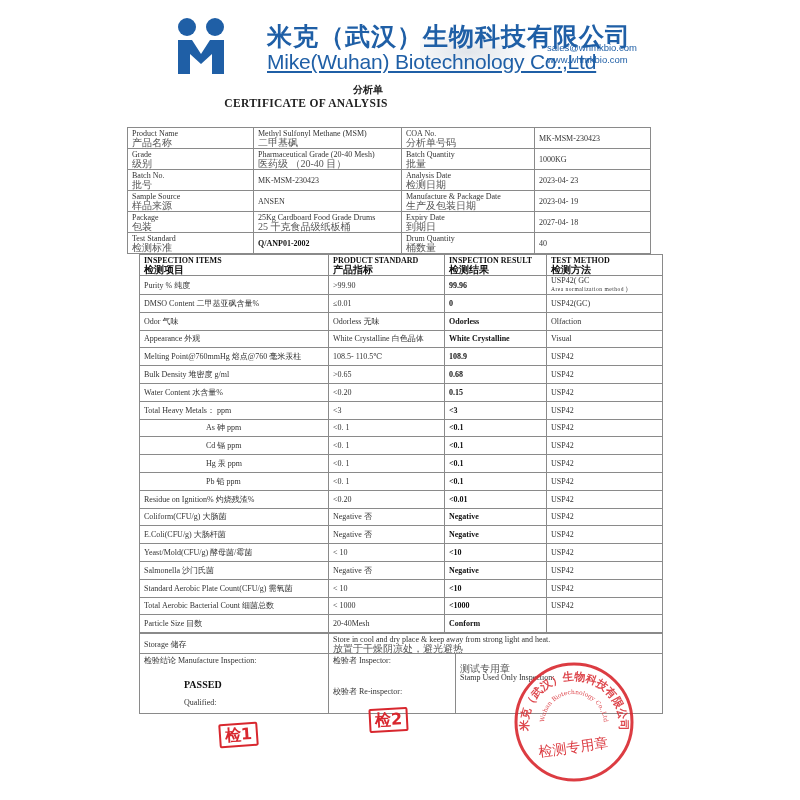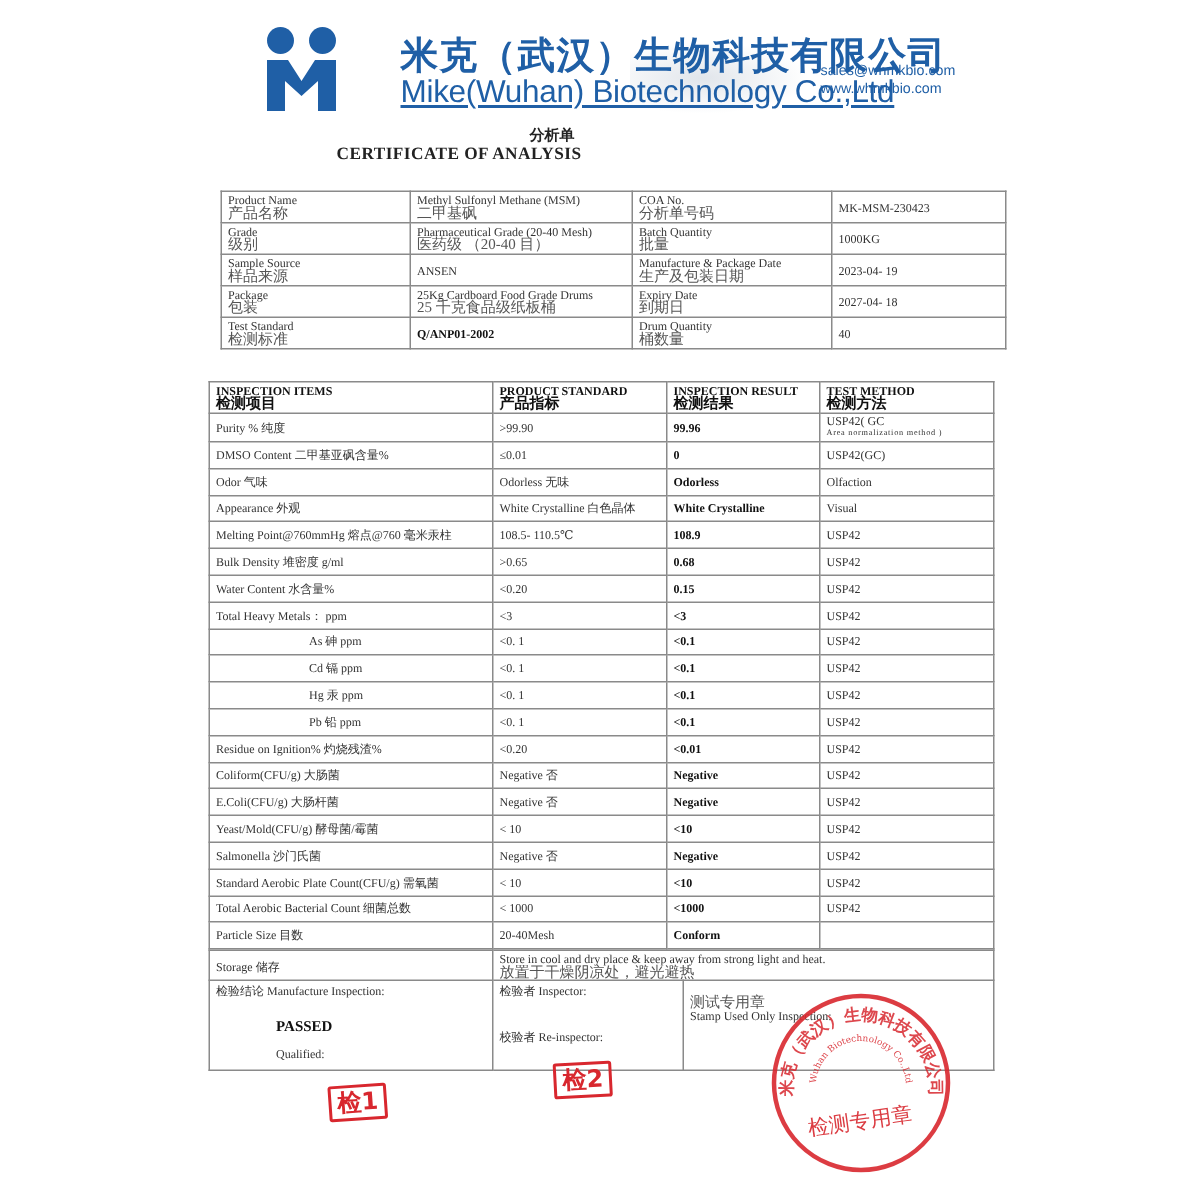--- a/index.html
+++ b/index.html
@@ -16,21 +16,21 @@
   .title-cn span { position: relative; left: -28px; }
   .title-en { position: absolute; left: 0; width: 672px; top: 97px; text-align: center; font-weight: bold; font-size: 11.5px; letter-spacing: 0.3px; }
   .title-en span { position: relative; left: -30px; }
 
   
   table { border-collapse: collapse; position: absolute; table-layout: fixed; }
   td { border: 1px solid #8a8a8a; font-size: 8px; line-height: 9px; padding: 0 4px; vertical-align: middle; color: #333; overflow: hidden; white-space: nowrap; }
   .cn { font-family: Liberation Serif, serif; font-size: 10px; color: #555; }
   .b { font-weight: bold; color: #111; }
 
-  .info { left: 147px; top: 127px; width: 523px; border-radius: 24px; }
+  .info { left: 127px; top: 127px; width: 523px; border-radius: 24px; }
   .info td { height: 21px; }
 
   .insp { left: 139px; top: 254px; width: 523px; }
   .insp tr.hdr td { height: 21px; font-weight: bold; font-size: 8px; color: #111; }
   .insp tr.hdr .cn { font-weight: bold; color: #111; }
   .insp td { height: 17.8px; }
   .insp td.indent { padding-left: 66px; }
   .small { font-size: 5.5px; letter-spacing: 0.5px; }
 
   .bottom { left: 139px; top: 633px; width: 523px; }
@@ -92,20 +92,34 @@
         </td>
         <td>
           <div class="">Pharmaceutical Grade (20-40 Mesh)</div>
           <div class="cn">医药级 （20-40 目）</div>
         </td>
         <td>
           <div>Batch Quantity</div>
           <div class="cn">批量</div>
         </td>
         <td>1000KG</td>
+      </tr>
+      <tr>
+        <td>
+          <div>Batch No.</div>
+          <div class="cn">批号</div>
+        </td>
+        <td>
+          <div class="">MK-MSM-230423</div>
+        </td>
+        <td>
+          <div>Analysis Date</div>
+          <div class="cn">检测日期</div>
+        </td>
+        <td>2023-04- 23</td>
       </tr>
       <tr>
         <td>
           <div>Sample Source</div>
           <div class="cn">样品来源</div>
         </td>
         <td>
           <div class="">ANSEN</div>
         </td>
         <td>

